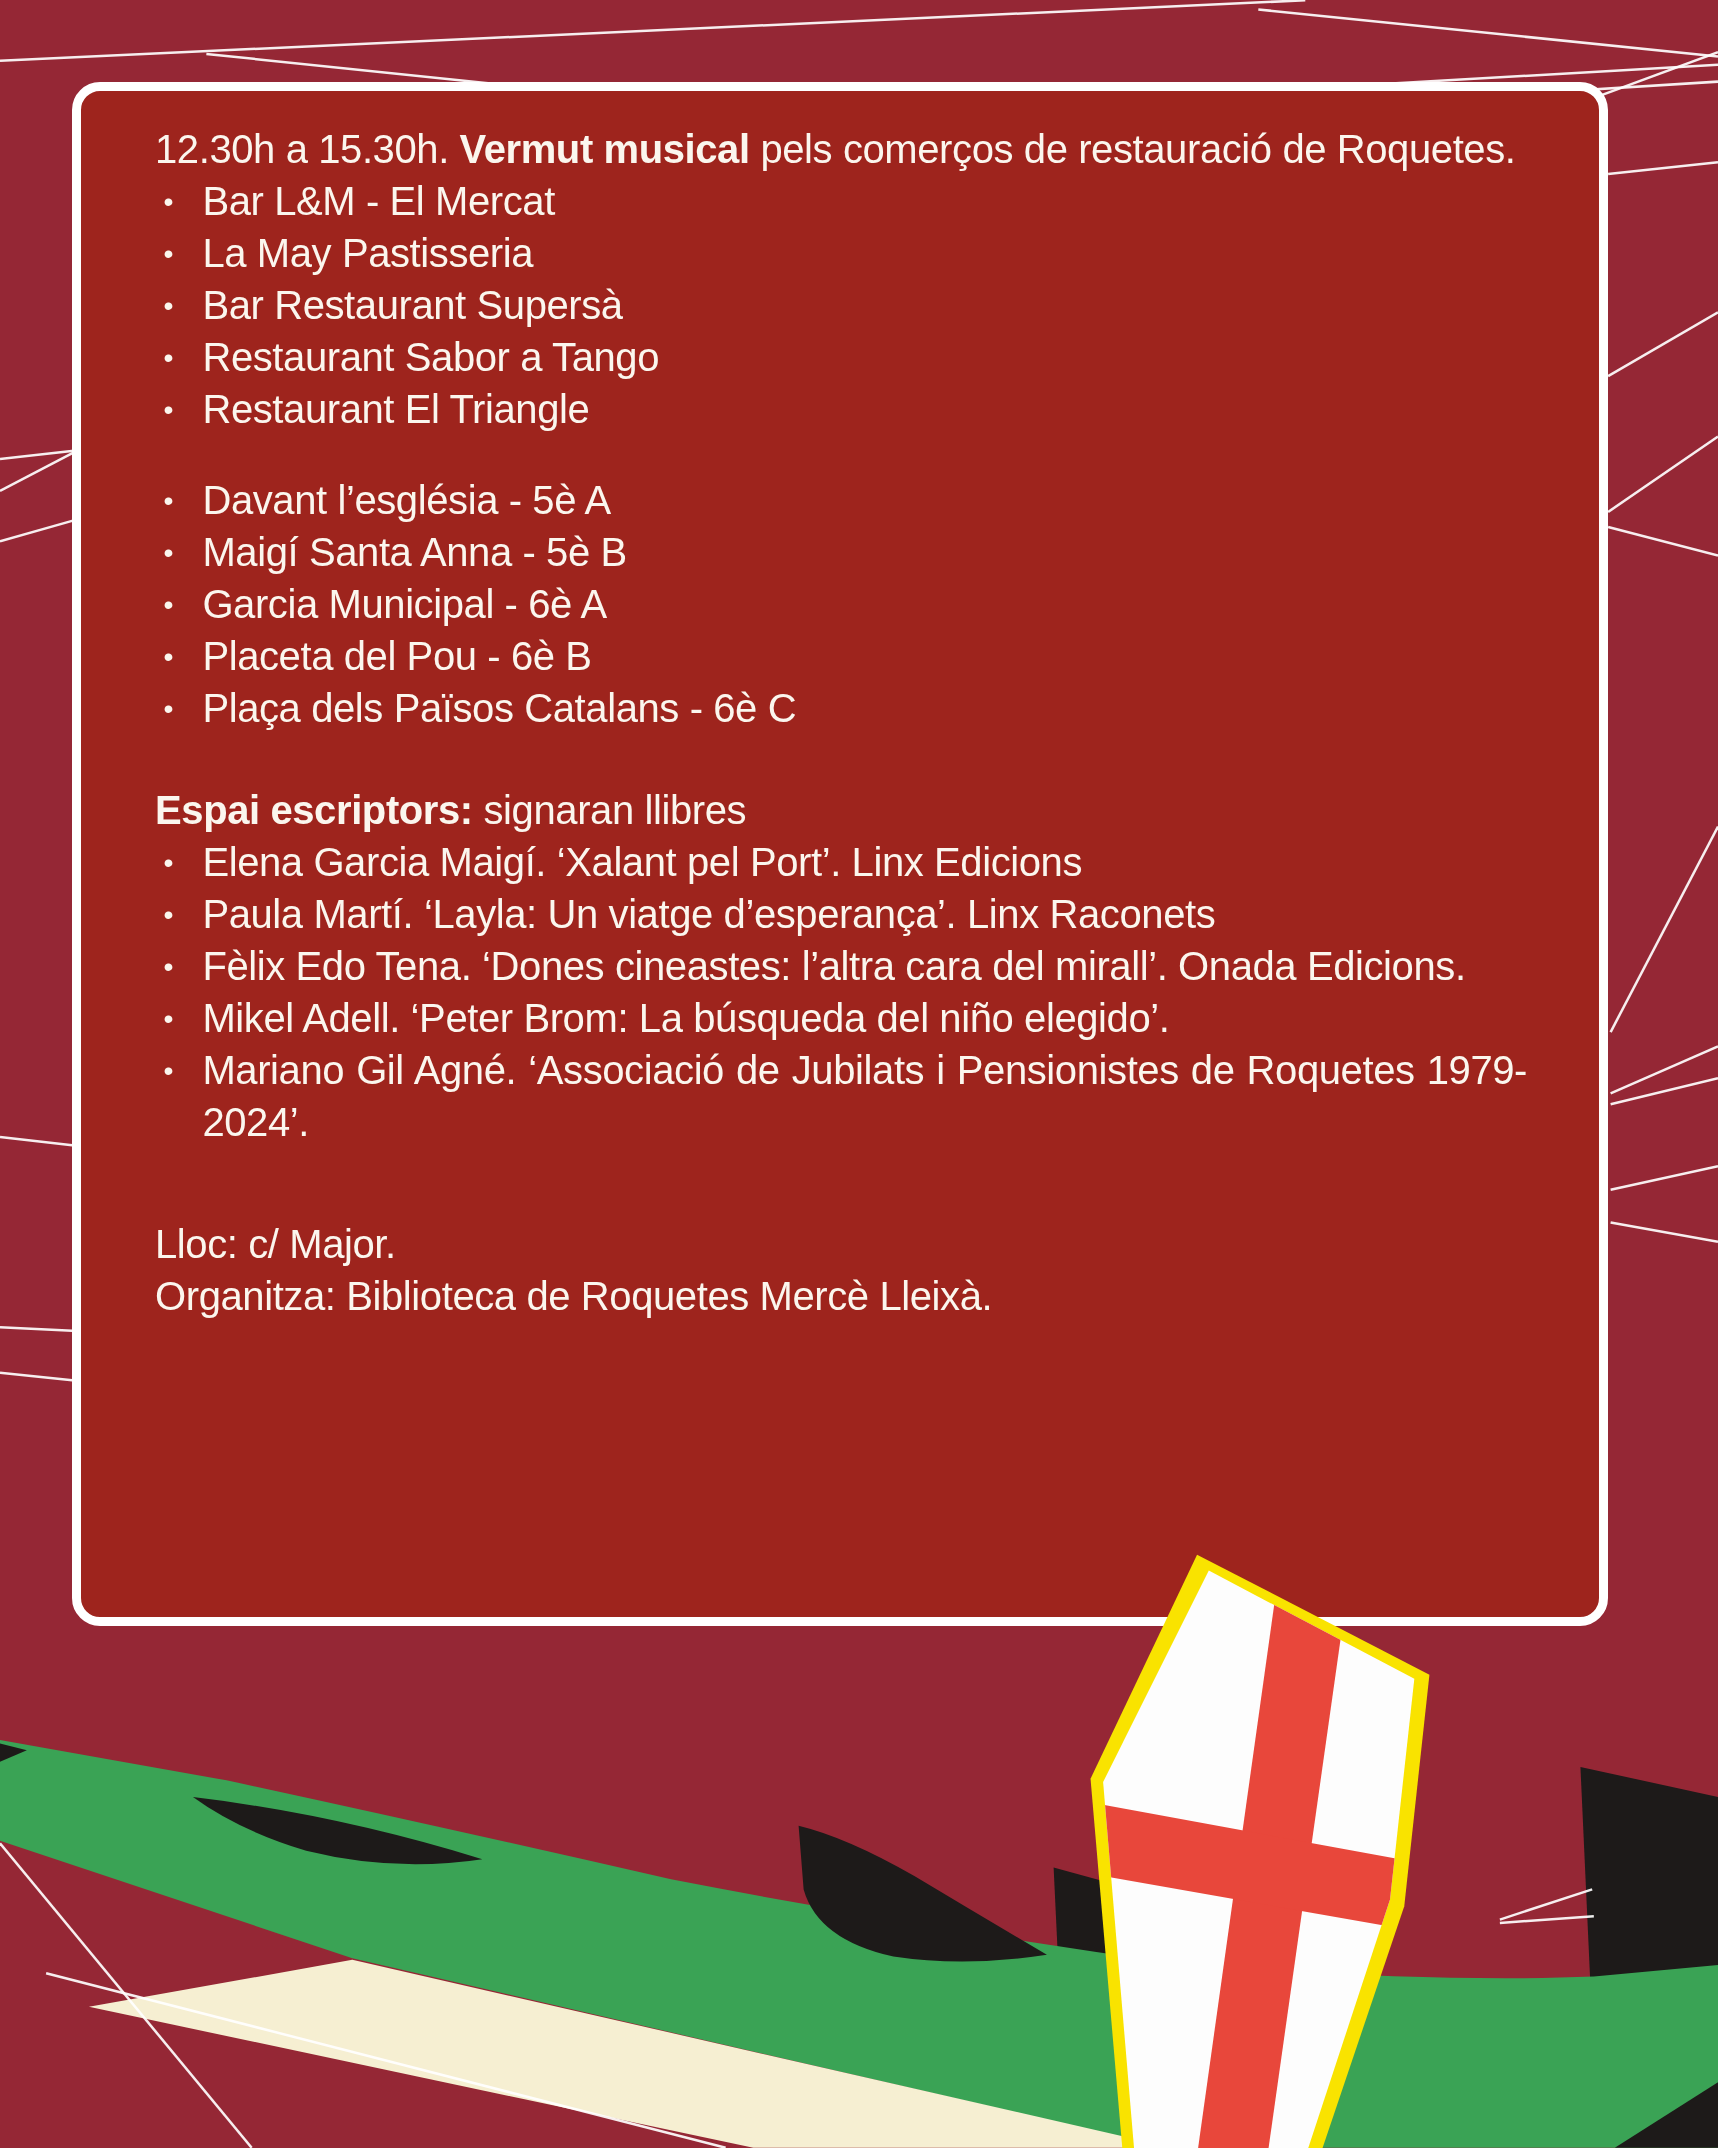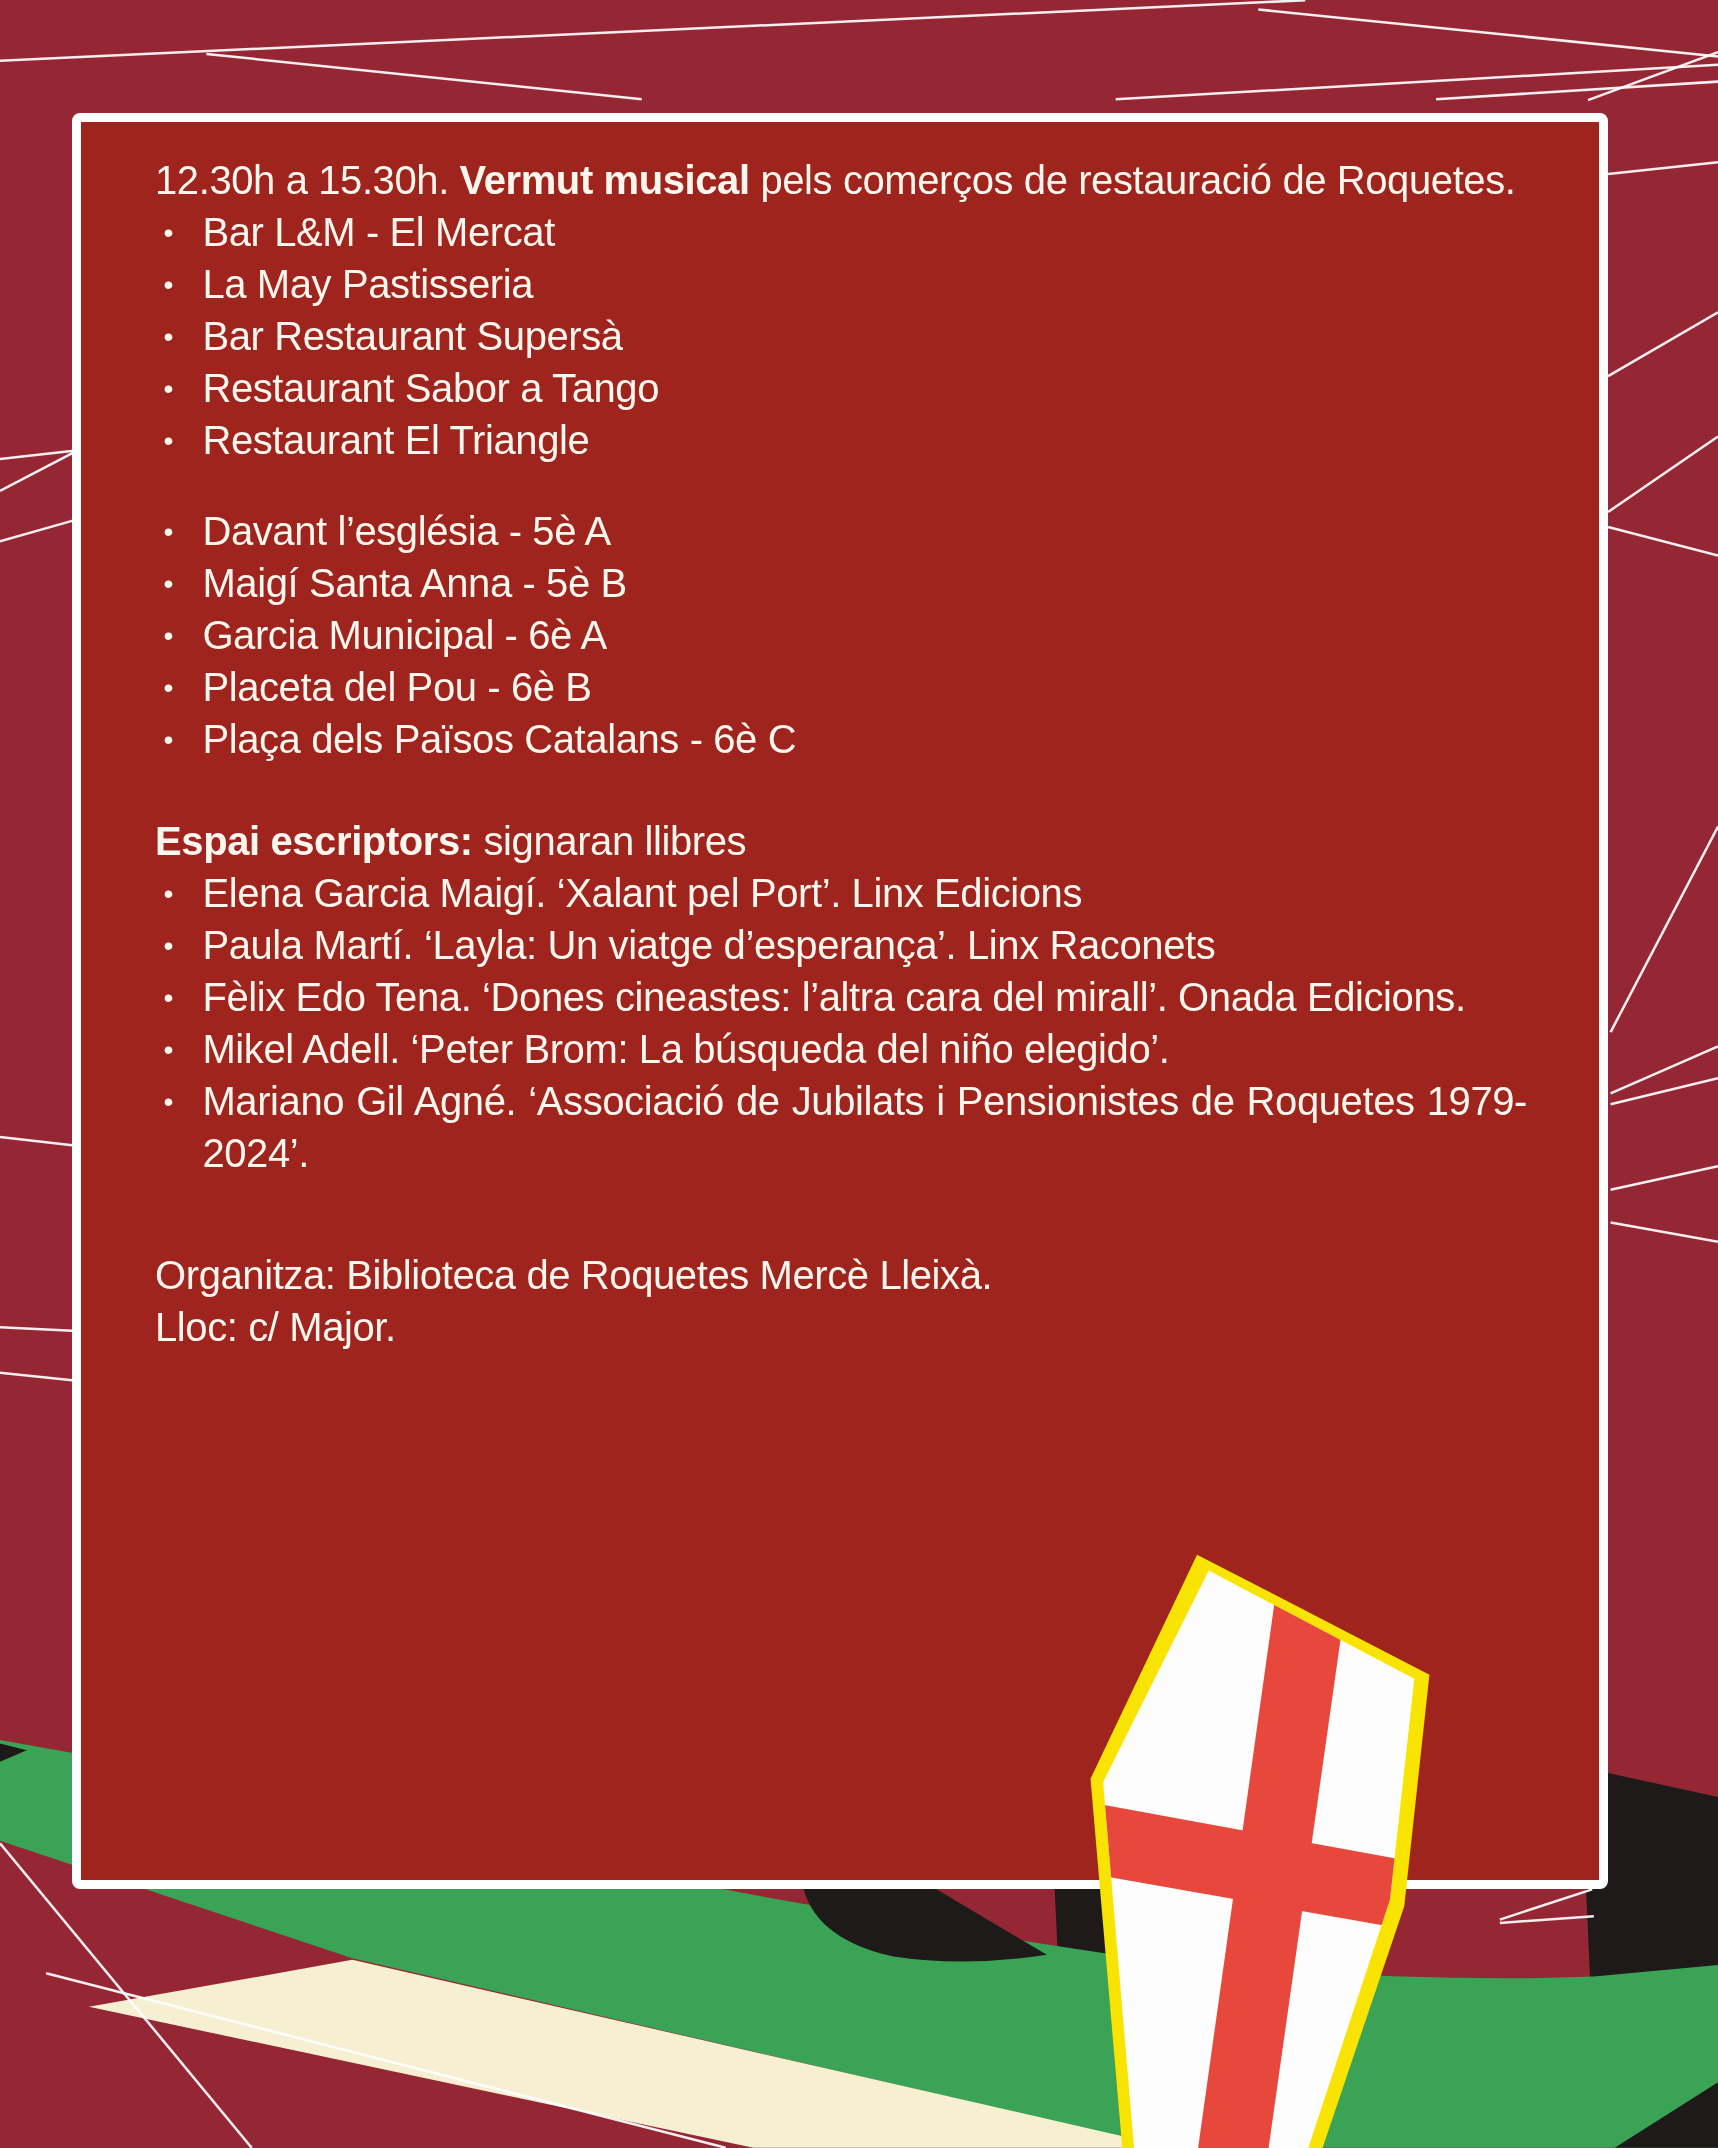--- a/index.html
+++ b/index.html
@@ -5,23 +5,23 @@
   html,body{margin:0;padding:0}
   body{
     width:1718px;height:2148px;overflow:hidden;position:relative;
     background:var(--bg,#952735);
     font-family:"Liberation Sans","DejaVu Sans",sans-serif;
   }
   .poster{position:absolute;inset:0;width:1718px;height:2148px}
   svg.layer{position:absolute;left:0;top:0;width:1718px;height:2148px;display:block}
   .bgline{stroke:var(--line,#ffffff);stroke-width:3;fill:none;opacity:.92}
   .panel{
-    position:absolute;left:72px;top:113px;width:1536px;height:1776px;
+    position:absolute;left:72px;top:82px;width:1536px;height:1544px;
     box-sizing:border-box;background:var(--panel,#9e241d);
-    border:9.2px solid var(--panel-border,#ffffff);border-radius:8px;
+    border:9.2px solid var(--panel-border,#ffffff);border-radius:28px;
     padding:32px 72px 23.5px 74px;color:var(--text,#fbf6ee);
     font-size:40px;line-height:52px;letter-spacing:-0.4px;overflow:hidden;
   }
   .panel p{margin:0;text-align:justify}
   .panel b{font-weight:700}
   .p1{margin-bottom:44px}
   .p2{margin-bottom:22px}
   .org1{margin-bottom:52px}
   .espai{margin-bottom:42px}
   .lastlines p{text-align:left}
@@ -161,22 +161,22 @@
         <span class="dot">•</span>
         <span class="txt">Mikel Adell. ‘Peter Brom: La búsqueda del niño elegido’.</span>
       </li>
         <li>
         <span class="dot">•</span>
         <span class="txt">Mariano Gil Agné. ‘Associació de Jubilats i Pensionistes de Roquetes 1979-2024’.</span>
       </li>
       </ul>
 
     <div class="lastlines">
+      <p>Lloc: c/ Major.</p>
       <p>Organitza: Biblioteca de Roquetes Mercè Lleixà.</p>
-      <p>Lloc: c/ Major.</p>
     </div>
   </div>
 
   <svg class="layer" viewBox="0 0 2048 2560" aria-hidden="true">
     <defs>
       <clipPath id="shieldClip">
         <polygon points="1441,1872 1686,2001 1657,2264 1559,2562 1352,2562 1315,2124"></polygon>
       </clipPath>
     </defs>
     <polygon fill="var(--shield-yellow,#f9e300)" points="1427,1853 1704,1996 1674,2272 1576,2562 1338,2562 1300,2120"></polygon>

